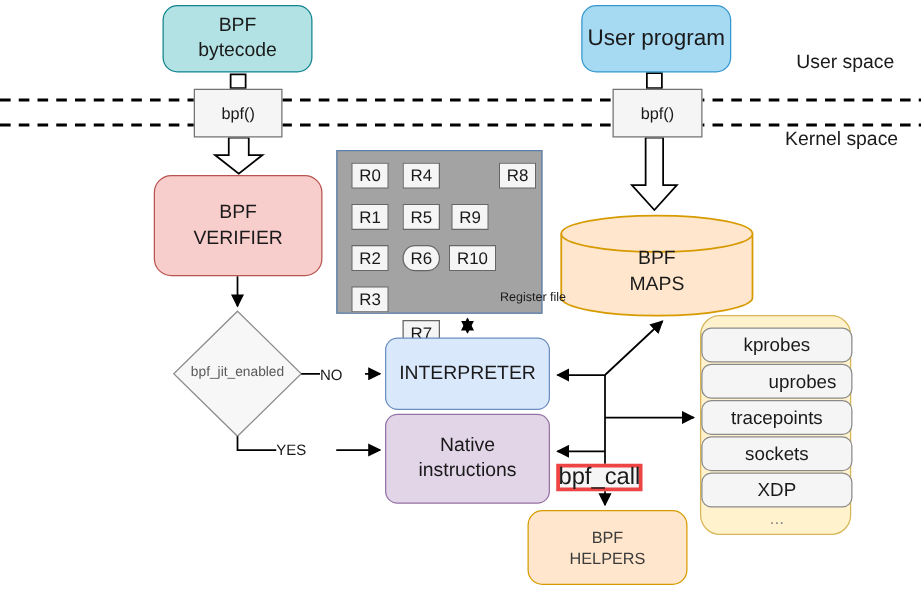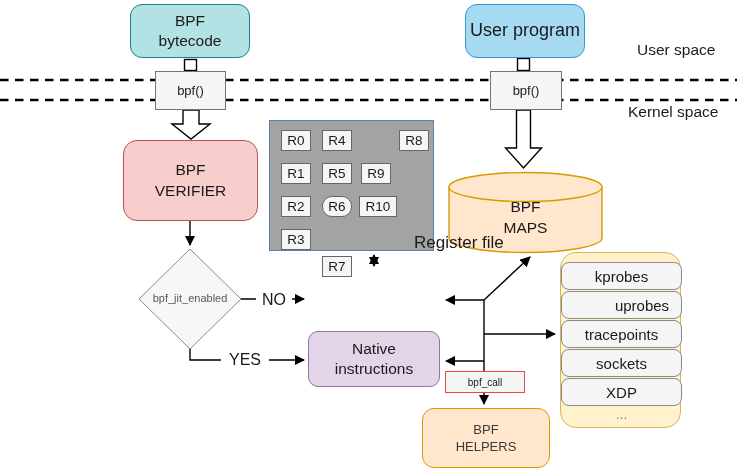--- a/index.html
+++ b/index.html
@@ -18,37 +18,37 @@
   .pink   {background:#f8cecc;border:1.5px solid #b85450;border-radius:14px;font-size:15.5px;}
   .gray   {background:#f5f5f5;border:1px solid #737373;font-size:13px;}
   .lblue  {background:#dae8fc;border:1px solid #6c8ebf;border-radius:10px;font-size:15.5px;}
   .purple {background:#e1d5e7;border:1px solid #9673a6;border-radius:10px;font-size:15.5px;}
   .cream  {background:#ffe6cc;border:1.5px solid #d79b00;border-radius:12px;font-size:13px;color:#3b3b3b;}
   .regbox {position:absolute;left:269px;top:120px;width:165px;height:131px;
            background:#a3a3a3;border:1px solid #5b80ad;box-sizing:border-box;text-decoration:underline;}
   .rcell{position:absolute;width:30px;height:21px;background:#f5f5f5;border:1px solid #666;
          box-sizing:border-box;display:flex;align-items:center;justify-content:center;
          font-size:13.5px;}
-  .rlabel{position:absolute;left:96px;top:112px;font-size:17px;white-space:nowrap;color:#1a1a1a;padding-left:48px;}
+  .rlabel{position:absolute;left:82px;top:112px;font-size:10px;white-space:nowrap;color:#1a1a1a;padding-left:48px;}
   .hooks{position:absolute;left:560px;top:252px;width:121px;height:176px;
          background:#fff2cc;border:1px solid #d6b656;border-radius:16px;box-sizing:border-box;}
   .hook{position:absolute;left:0;width:121px;height:28px;background:#f5f5f5;
         border:1px solid #8a8a8a;border-radius:8px;box-sizing:border-box;
         display:flex;align-items:center;justify-content:center;font-size:15px;}
   .hmore{position:absolute;left:0;top:153px;width:121px;height:20px;text-align:center;
          color:#8a8a8a;font-size:14px;}
   .flabel{position:absolute;font-size:15.5px;white-space:nowrap;}
-  .edgelbl{position:absolute;background:#fff;font-size:16px;text-align:center;line-height:18px;height:18px;}
+  .edgelbl{position:absolute;background:#fff;font-size:12px;text-align:left;line-height:18px;height:18px;}
   .dialbl{position:absolute;left:139px;top:292px;width:102px;text-align:center;
           font-size:11px;color:#595959;}
   .maps-t{position:absolute;left:460px;top:196px;width:131px;text-align:center;
           white-space:pre-line;font-size:15.5px;line-height:1.38;}
-  .callbox{position:absolute;left:445px;top:371px;width:80px;height:22px;background:#f5f5f5;
-           border:1px solid #ef4444;box-sizing:border-box;display:flex;align-items:center;
-           justify-content:center;font-size:10px;}
+  .callbox{position:absolute;left:445px;top:371px;width:69px;height:22px;background:#f5f5f5;
+           border:3px solid #ef4444;box-sizing:border-box;display:flex;align-items:center;
+           justify-content:center;font-size:19px;}
 </style>
 </head>
 <body>
 
 <div class="canvas">
 
   <svg width="737" height="471" viewBox="0 0 737 471">
     <defs>
       <marker id="arr" viewBox="0 0 10 10" refX="9" refY="5" markerWidth="7.5" markerHeight="7.5" orient="auto-start-reverse">
         <path d="M0,0 L10,5 L0,10 z" fill="#000"></path>
@@ -108,21 +108,22 @@
     <span class="rlabel">Register file</span>
   </div>
 
   <div class="maps-t">BPF
 MAPS</div>
 
   <div class="dialbl">bpf_jit_enabled</div>
   <div class="edgelbl" style="left:256px;top:291px;width:36px;">NO</div>
   <div class="edgelbl" style="left:221px;top:351px;width:48px;">YES</div>
 
-  <div class="node purple" style="left:308px;top:331px;width:132px;height:56px;">Native
+  <div class="node lblue" style="left:308px;top:270px;width:132px;height:58px;">INTERPRETER</div>
+  <div class="node purple" style="left:308px;top:331px;width:132px;height:72px;">Native
 instructions</div>
 
   <div class="hooks">
     <div class="hook" style="top:9px;">kprobes</div>
     <div class="hook" style="top:38px;padding-left:41px;">uprobes</div>
     <div class="hook" style="top:67px;">tracepoints</div>
     <div class="hook" style="top:125px;">XDP</div>
     <div class="hook" style="top:96px;">sockets</div>
     <div class="hmore">...</div>
   </div>

